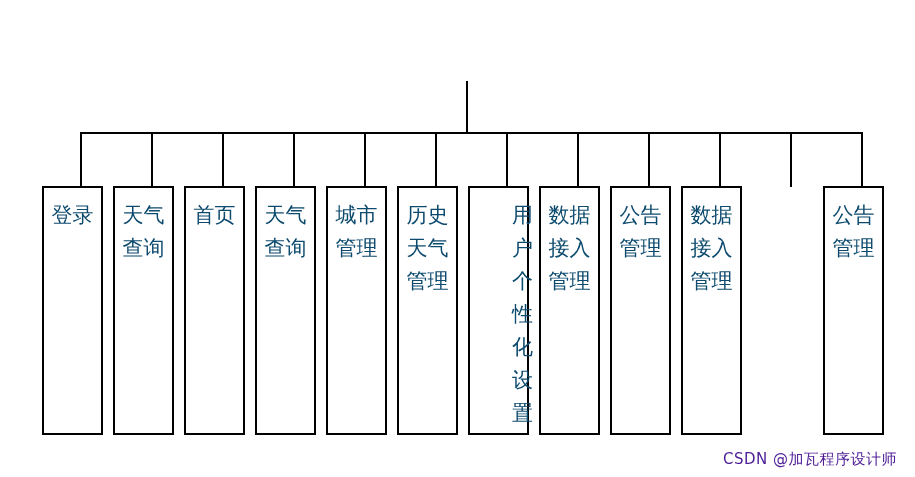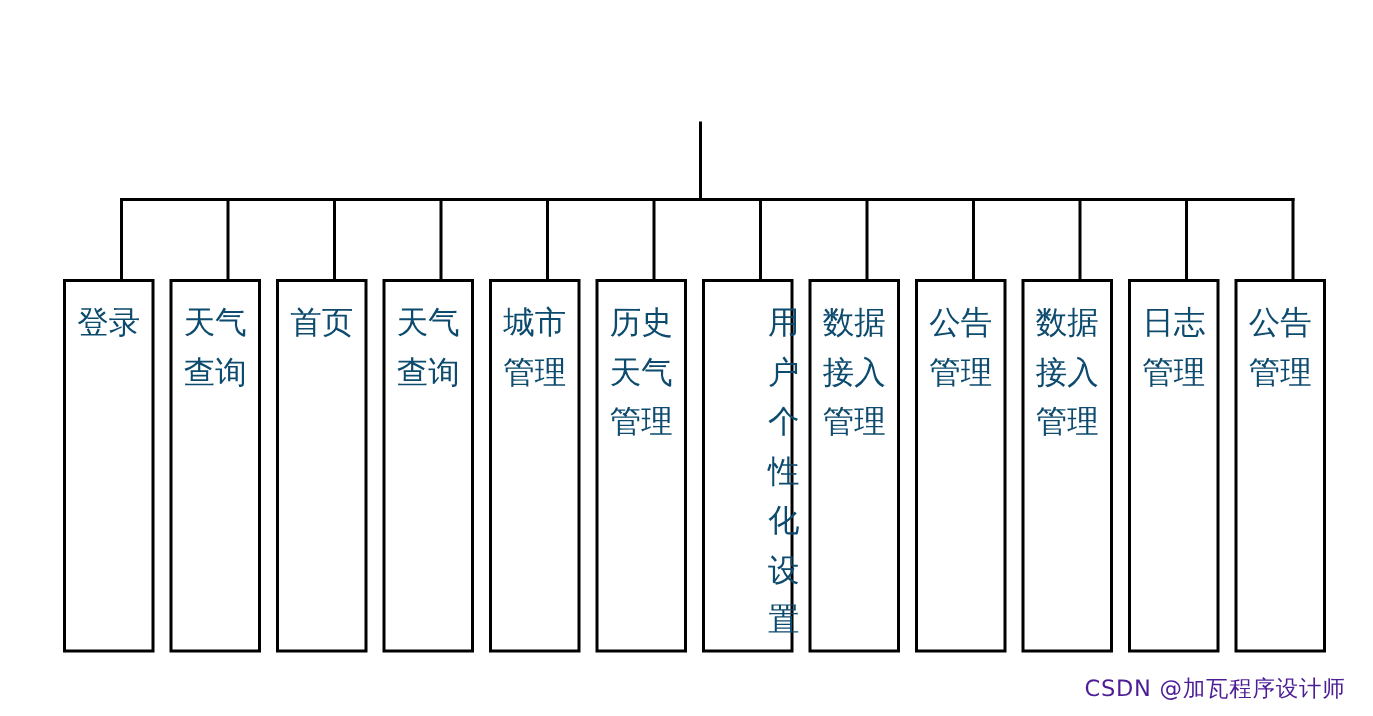--- a/index.html
+++ b/index.html
@@ -126,22 +126,19 @@
   </div>
   <div class="leaf-box" style="left:539px;">
     <span class="leaf-label">数据接入管理</span>
   </div>
   <div class="leaf-box" style="left:610px;">
     <span class="leaf-label">公告管理</span>
   </div>
   <div class="leaf-box" style="left:681px;">
     <span class="leaf-label">数据接入管理</span>
   </div>
-  <div class="leaf-box" style="left:752px;">
-    <span class="leaf-label">日志管理</span>
-  </div>
   <div class="leaf-box" style="left:823px;">
     <span class="leaf-label">公告管理</span>
   </div>
 
   <div class="watermark">CSDN @加瓦程序设计师</div>
 
 </div>
 
 </body></html>

